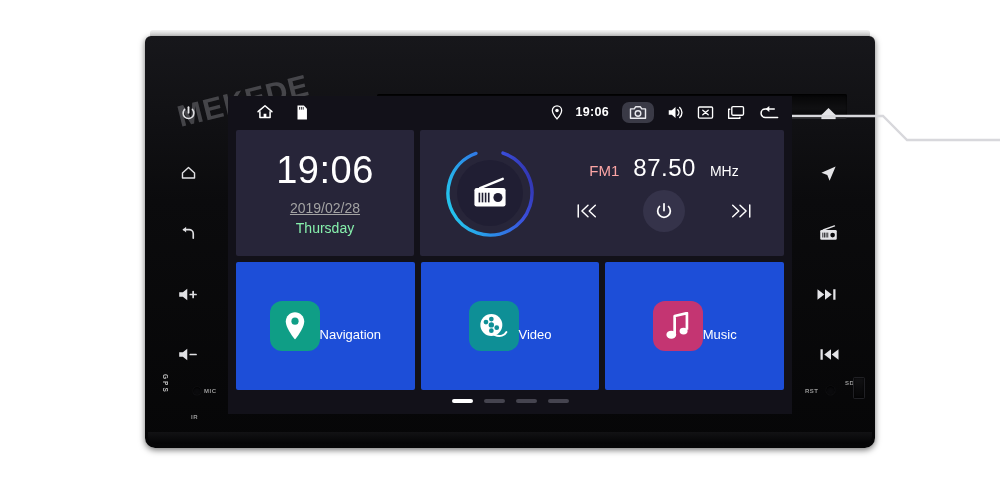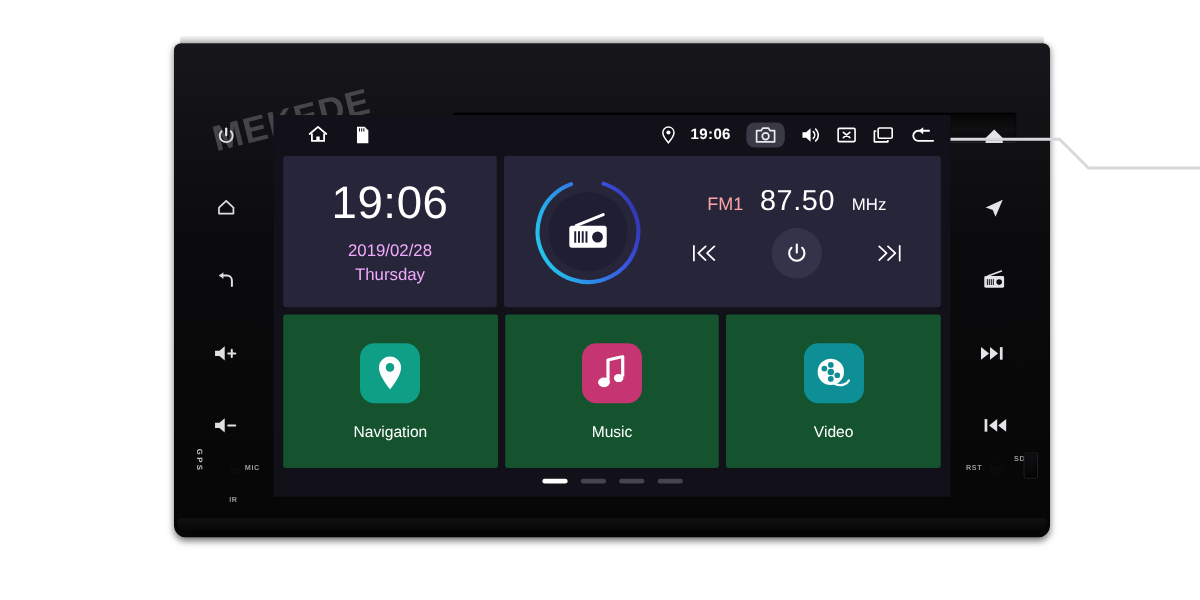--- a/index.html
+++ b/index.html
@@ -58,22 +58,22 @@
     background:#3a3a46;border-radius:7px;padding:3px 7px;display:flex;align-items:center;
   }
 
   
   .widgets{display:flex;gap:6px;padding:0 8px;margin-top:2px;}
   .w-clock{
     width:178px;height:126px;background:#272539;border-radius:2px;
     display:flex;flex-direction:column;align-items:center;justify-content:center;
   }
   .clk-time{color:#fff;font-size:38px;font-weight:300;letter-spacing:.5px;line-height:1;}
-  .clk-date{color:#f0abfc;font-size:14px;margin-top:11px;font-weight:400;}
-  .clk-day{color:#f0abfc;font-size:14px;margin-top:4px;font-weight:400;}
+  .clk-date{color:#a3a3a3;font-size:14px;margin-top:11px;font-weight:400;text-decoration:underline;}
+  .clk-day{color:#86efac;font-size:14px;margin-top:4px;font-weight:400;}
 
   .w-radio{
     flex:1;height:126px;background:#272539;border-radius:2px;
     display:flex;align-items:center;position:relative;
   }
   .ring-wrap{position:relative;width:96px;height:96px;margin-left:22px;flex:none;}
   .radio-right{flex:1;display:flex;flex-direction:column;justify-content:center;margin-left:6px;}
   .freq-row{display:flex;align-items:baseline;justify-content:center;gap:14px;margin-bottom:2px;}
   .band{color:#fca5a5;font-size:15px;font-weight:400;}
   .freq{color:#ffffff;font-size:24px;font-weight:300;letter-spacing:.5px;}
@@ -81,22 +81,22 @@
   .ctrl-row{display:flex;align-items:center;justify-content:center;gap:38px;margin-top:6px;}
   .pw-btn{
     width:42px;height:42px;border-radius:50%;background:#35334a;
     display:flex;align-items:center;justify-content:center;
   }
   .trk{display:flex;align-items:center;justify-content:center;width:34px;height:34px;}
 
   
   .apps{display:flex;gap:6px;padding:0 8px;margin-top:6px;}
   .tile{
-    flex:1;height:128px;background:#14532d;border-radius:2px;
-    display:flex;flex-direction:column;align-items:center;justify-content:center;
+    flex:1;height:128px;background:#1d4ed8;border-radius:2px;
+    display:flex;align-items:center;justify-content:center;
   }
   .tile-ico{
     width:50px;height:50px;border-radius:12px;
     display:flex;align-items:center;justify-content:center;
   }
   .tile-lbl{color:#fff;font-size:13px;margin-top:16px;font-weight:400;}
 
   
   .dots{display:flex;gap:11px;justify-content:center;margin-top:9px;}
   .dash{width:21px;height:4px;border-radius:2px;background:#45444f;}
@@ -379,45 +379,45 @@
           <svg width="26" height="30" viewBox="0 0 20 26">
             <path d="M10 1 C5.6 1 2 4.6 2 9 C2 15 10 24.6 10 24.6 C10 24.6 18 15 18 9 C18 4.6 14.4 1 10 1 Z" fill="#fff"></path>
             <circle cx="10" cy="8.8" r="3.1" fill="#0f9e86"></circle>
           </svg>
         </span>
         <span class="tile-lbl">Navigation</span>
       </div>
 
 
       <div class="tile">
-        <span class="tile-ico" style="background:#c43572;">
-          <svg width="26" height="29" viewBox="0 0 22 26">
-            <path d="M8 19.5 L8 3.6 L19 1 L19 16" fill="none" stroke="#fff" stroke-width="2.4" stroke-linejoin="round"></path>
-            <ellipse cx="5" cy="20.3" rx="4.4" ry="3.6" fill="#fff"></ellipse>
-            <ellipse cx="16" cy="17.1" rx="3.6" ry="3" fill="#fff"></ellipse>
-          </svg>
-        </span>
-        <span class="tile-lbl">Music</span>
-      </div>
-
-      <div class="tile">
         <span class="tile-ico" style="background:#0e8f96;">
           <svg width="31" height="28" viewBox="0 0 28 26">
             <circle cx="12" cy="12" r="10.2" fill="#fff"></circle>
             <circle cx="12" cy="12" r="2.5" fill="#0e8f96"></circle>
             <circle cx="12" cy="6.6" r="2.2" fill="#0e8f96"></circle>
             <circle cx="12" cy="17.4" r="2.2" fill="#0e8f96"></circle>
             <circle cx="7" cy="9.4" r="2.2" fill="#0e8f96"></circle>
             <circle cx="17" cy="14.6" r="2.2" fill="#0e8f96"></circle>
             <path d="M15 21.2 C20 23.6 24.5 21.6 26 18.6" fill="none" stroke="#fff" stroke-width="1.8" stroke-linecap="round"></path>
           </svg>
         </span>
         <span class="tile-lbl">Video</span>
       </div>
 
+      <div class="tile">
+        <span class="tile-ico" style="background:#c43572;">
+          <svg width="26" height="29" viewBox="0 0 22 26">
+            <path d="M8 19.5 L8 3.6 L19 1 L19 16" fill="none" stroke="#fff" stroke-width="2.4" stroke-linejoin="round"></path>
+            <ellipse cx="5" cy="20.3" rx="4.4" ry="3.6" fill="#fff"></ellipse>
+            <ellipse cx="16" cy="17.1" rx="3.6" ry="3" fill="#fff"></ellipse>
+          </svg>
+        </span>
+        <span class="tile-lbl">Music</span>
+      </div>
+
     </div>
 
     <div class="dots">
       <span class="dash on"></span>
       <span class="dash"></span>
       <span class="dash"></span>
       <span class="dash"></span>
     </div>
 
   </div>

